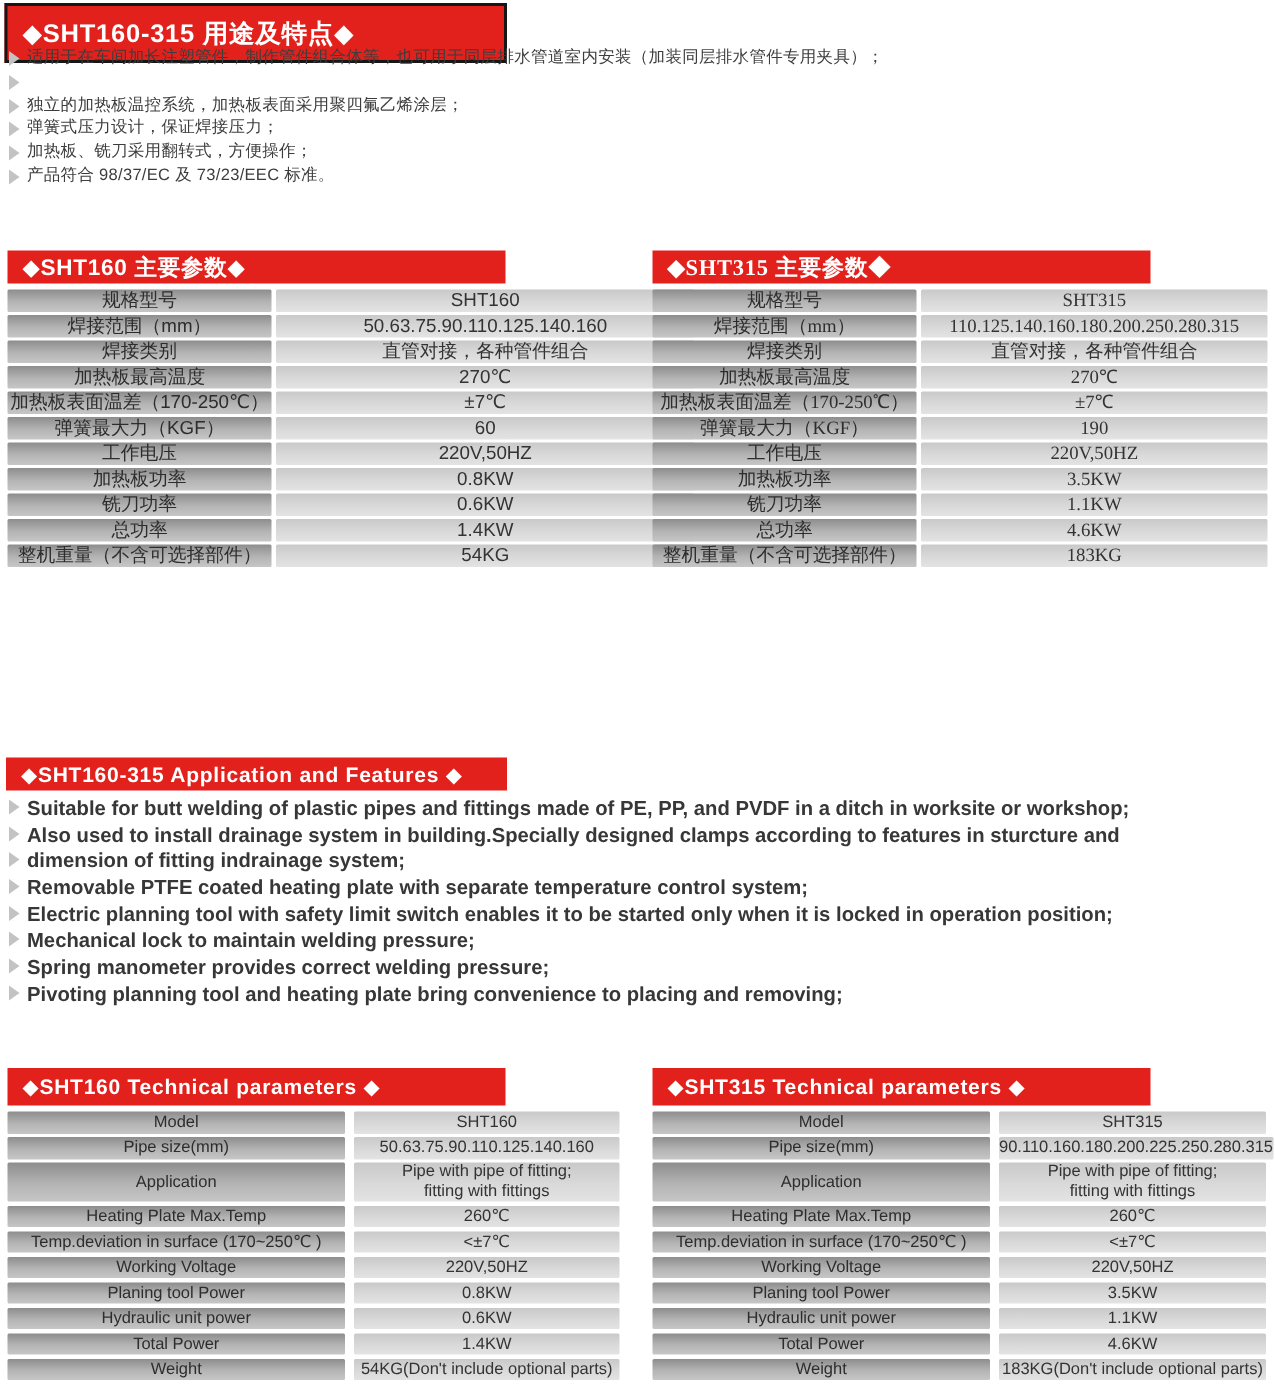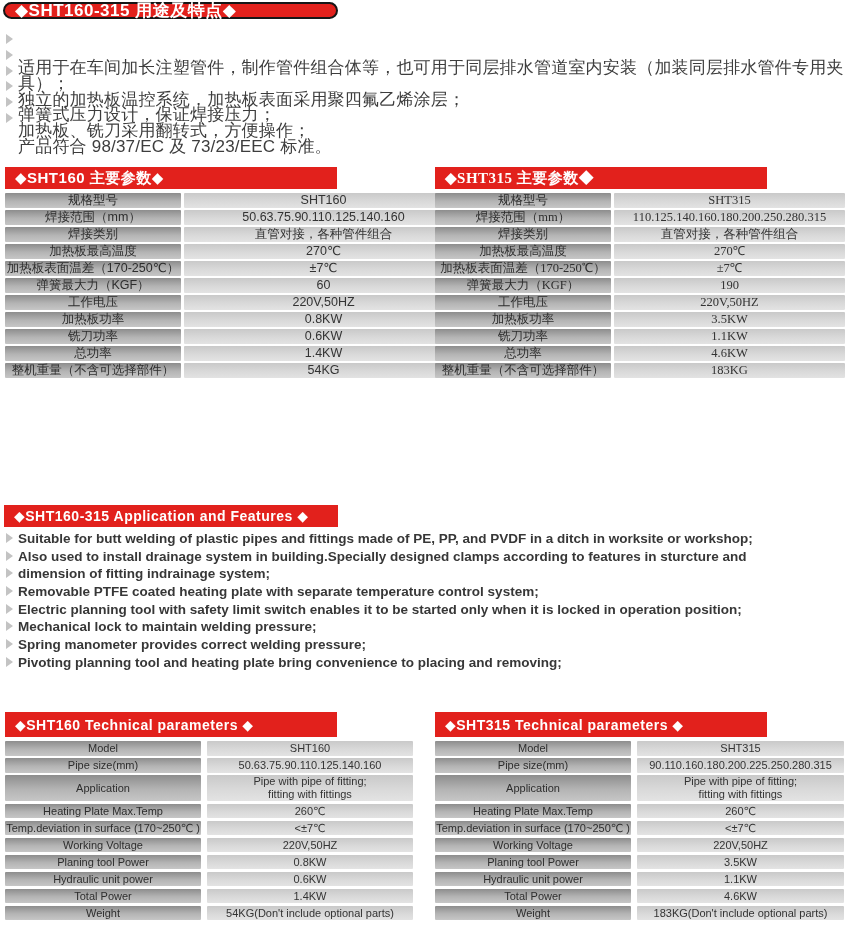--- a/index.html
+++ b/index.html
@@ -18,21 +18,21 @@
   
   .bullets{position:absolute;}
   .bullet-line{display:flex;align-items:flex-start;}
   .tri{
     width:0;height:0;flex:0 0 auto;
     border-left:7px solid #c3c3c3;
     border-top:5px solid transparent;
     border-bottom:5px solid transparent;
     margin-right:5px;margin-top:3px;
   }
-  .cn-bullets .bullet-text{font-size:17px;color:#3d3d3d;line-height:15.8px;letter-spacing:0.2px;margin-top:29px;}
+  .cn-bullets .bullet-text{font-size:11px;color:#3d3d3d;line-height:15.8px;letter-spacing:0.2px;}
   .cn-bullets .bullet-line{height:15.8px;}
   .en-bullets .bullet-text{font-size:13.5px;color:#373737;line-height:17.7px;font-weight:bold;}
   .en-bullets .bullet-line{height:17.7px;}
   
   .param-table{position:absolute;}
   .param-rows{display:flex;flex-direction:column;}
   .param-row{display:flex;align-items:stretch;}
   .cell{
     display:flex;align-items:center;justify-content:center;text-align:center;
     box-sizing:border-box;border-radius:1px;white-space:pre-line;
@@ -46,24 +46,24 @@
     color:#333333;flex:1 1 auto;
   }
   
   .mid .param-rows{gap:2px;margin-top:4px;}
   .mid .cell{min-height:15px;font-size:12.5px;line-height:1.1;}
   .mid .cell.label{width:176px;margin-right:3px;}
   .mid .banner{width:332px;height:22px;font-size:15px;}
   
   .bot .param-rows{gap:2.5px;margin-top:4px;}
   .bot .cell{min-height:14.5px;font-size:11px;line-height:1.2;}
-  .bot .cell.label{width:196px;margin-right:6px;}
+  .bot .cell.label{width:225px;margin-right:6px;}
   .bot .banner{width:332px;height:25px;font-size:14px;}
   
-  #cn-title{position:absolute;left:3px;top:2px;width:335px;height:17px;font-size:17px;border-radius:12px;}
+  #cn-title{position:absolute;left:3px;top:2px;width:335px;height:40px;font-size:17px;}
   #cn-bullets{left:6px;top:31px;width:838px;}
   #tbl-cn-160{left:5px;top:167px;width:458px;}
   #tbl-cn-315{left:435px;top:167px;width:410px;font-family:Liberation Serif, serif;}
   #en-title{position:absolute;left:4px;top:505px;width:334px;height:22px;font-size:14px;}
   #en-bullets{left:6px;top:530px;width:838px;}
   #tbl-en-160{left:5px;top:712px;width:408px;}
   #tbl-en-315{left:435px;top:712px;width:409px;}
 </style>
 </head>
 <body>

